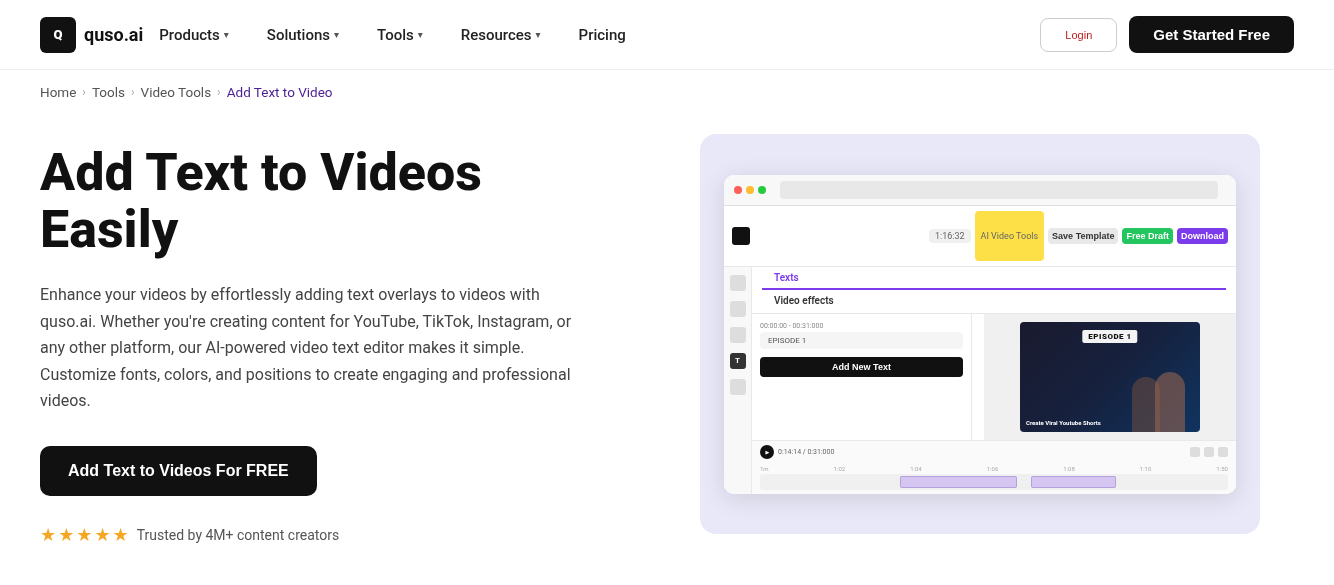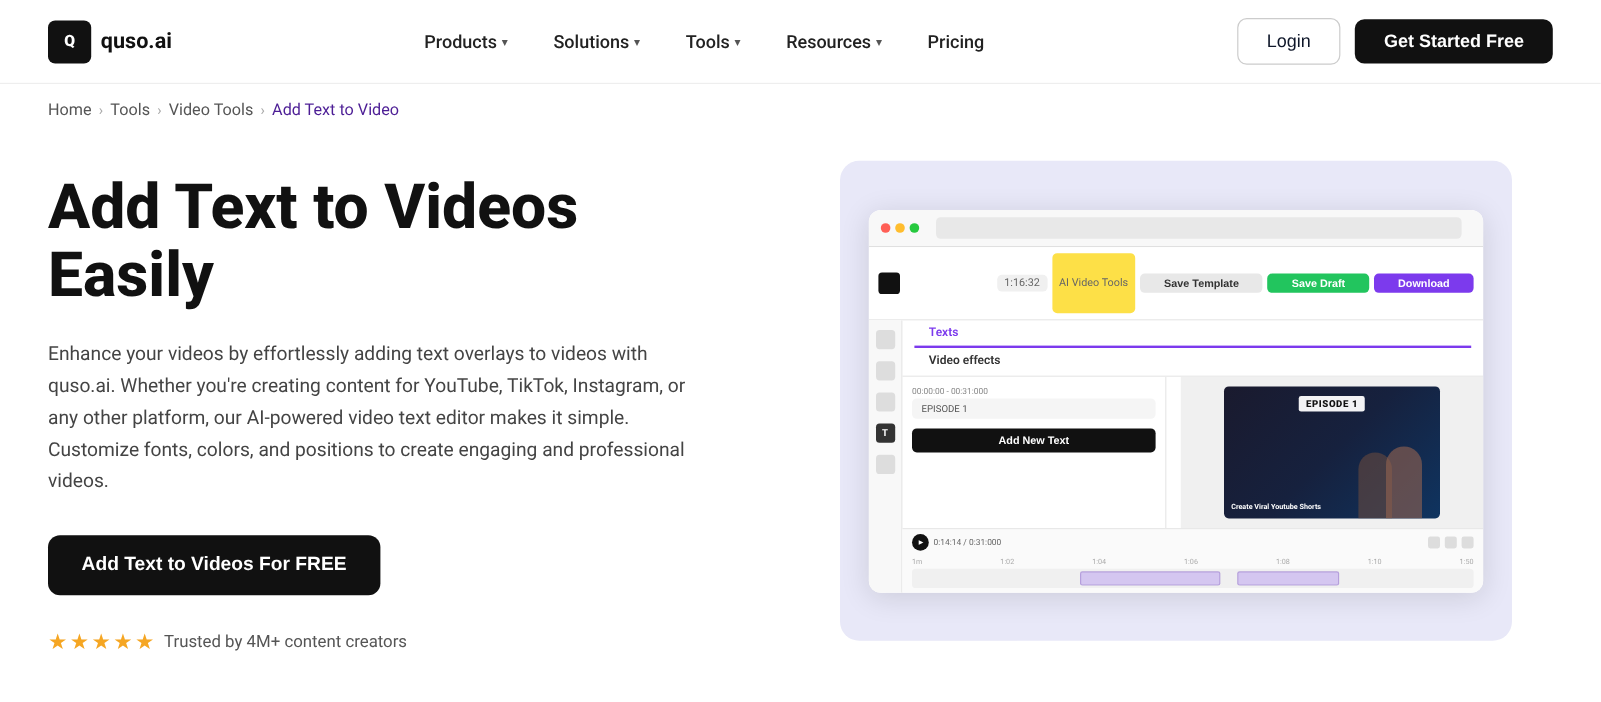--- a/index.html
+++ b/index.html
@@ -32,21 +32,20 @@
     .logo-text {
       font-size: 18px;
       font-weight: 700;
       color: #111;
     }
     .nav {
       display: flex;
       align-items: center;
       gap: 6px;
       flex: 1;
-      justify-content: center;
     }
     .nav-item {
       display: flex;
       align-items: center;
       gap: 4px;
       padding: 8px 16px;
       font-size: 15px;
       color: #222;
       cursor: pointer;
       border-radius: 6px;
@@ -60,23 +59,23 @@
     .header-actions {
       display: flex;
       align-items: center;
       gap: 12px;
     }
     .btn-login {
       padding: 10px 24px;
       border: 1.5px solid #ccc;
       border-radius: 8px;
       background: #fff;
-      font-size: 15px;
+      font-size: 11px;
       font-weight: 500;
-      color: #0f172a;
+      color: #b91c1c;
       cursor: pointer;
     }
     .btn-cta {
       padding: 10px 24px;
       background: #111;
       color: #fff;
       border: none;
       border-radius: 8px;
       font-size: 15px;
       font-weight: 600;
@@ -201,21 +200,21 @@
       display: flex;
       align-items: center;
       gap: 4px;
       padding: 5px 8px;
       border-bottom: 1px solid #e8e8e8;
       background: #fff;
     }
     .tb-logo { width: 18px; height: 18px; background: #111; border-radius: 3px; }
     .tb-spacer { flex: 1; }
     .tb-btn {
-      padding: 3px 20px;
+      padding: 3px 4px;
       border-radius: 4px;
       font-size: 9px;
       font-weight: 600;
       border: none;
       cursor: pointer;
     }
     .tb-btn-save { background: #e8e8e8; color: #333; }
     .tb-btn-draft { background: #22c55e; color: #fff; }
     .tb-btn-dl { background: #7c3aed; color: #fff; }
     .tb-time {
@@ -499,21 +498,21 @@
         </div>
         <div class="editor-url-bar"></div>
       </div>
 
       <div class="editor-toolbar">
         <div class="tb-logo"></div>
         <div class="tb-spacer"></div>
         <span class="tb-time">1:16:32</span>
         <span class="tb-tools">AI Video Tools</span>
         <button class="tb-btn tb-btn-save">Save Template</button>
-        <button class="tb-btn tb-btn-draft">Save Draft</button>
+        <button class="tb-btn tb-btn-draft">Free Draft</button>
         <button class="tb-btn tb-btn-dl">Download</button>
       </div>
 
       <div class="editor-body">
 
         <div class="editor-sidebar">
           <div class="sidebar-icon"></div>
           <div class="sidebar-icon"></div>
           <div class="sidebar-icon"></div>
           <div class="sidebar-icon" style="background:#333; color:#fff; font-size:8px; display:flex; align-items:center; justify-content:center; font-weight:700;">T</div>

